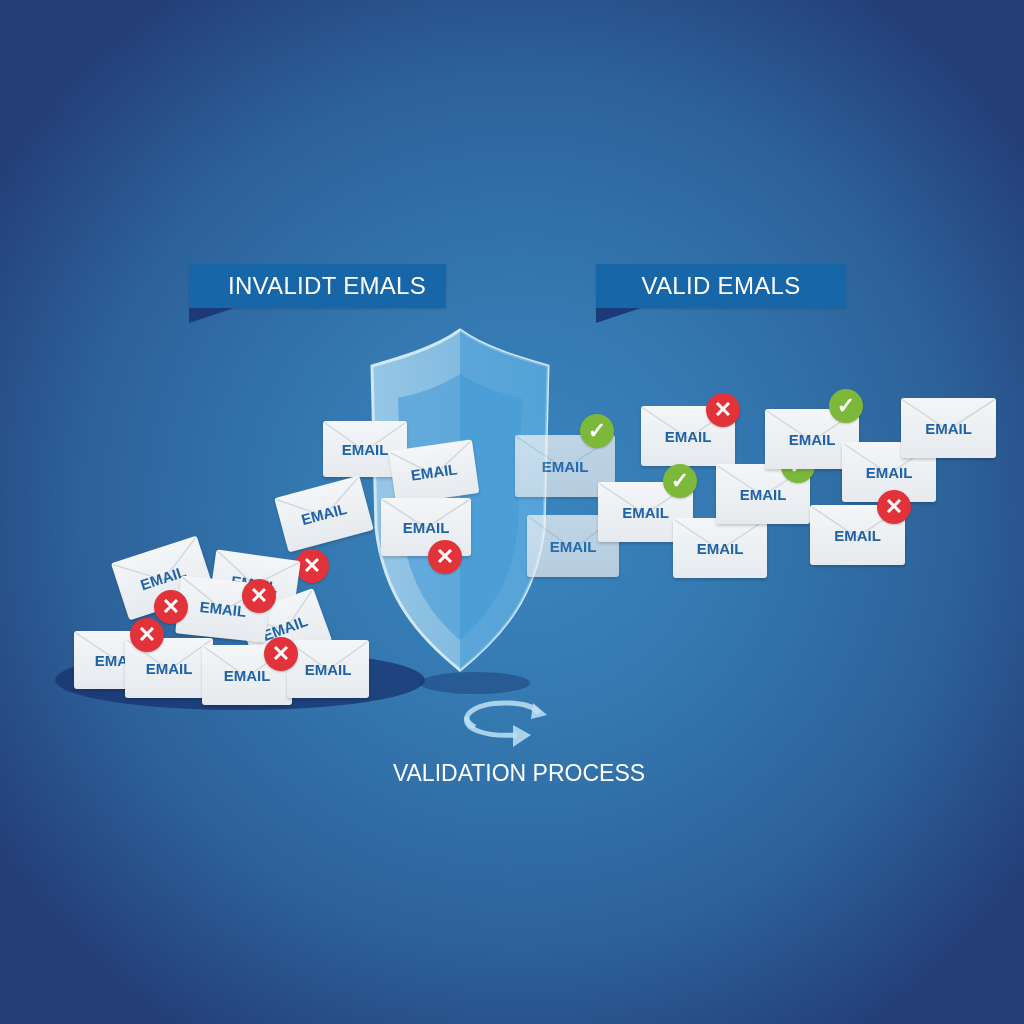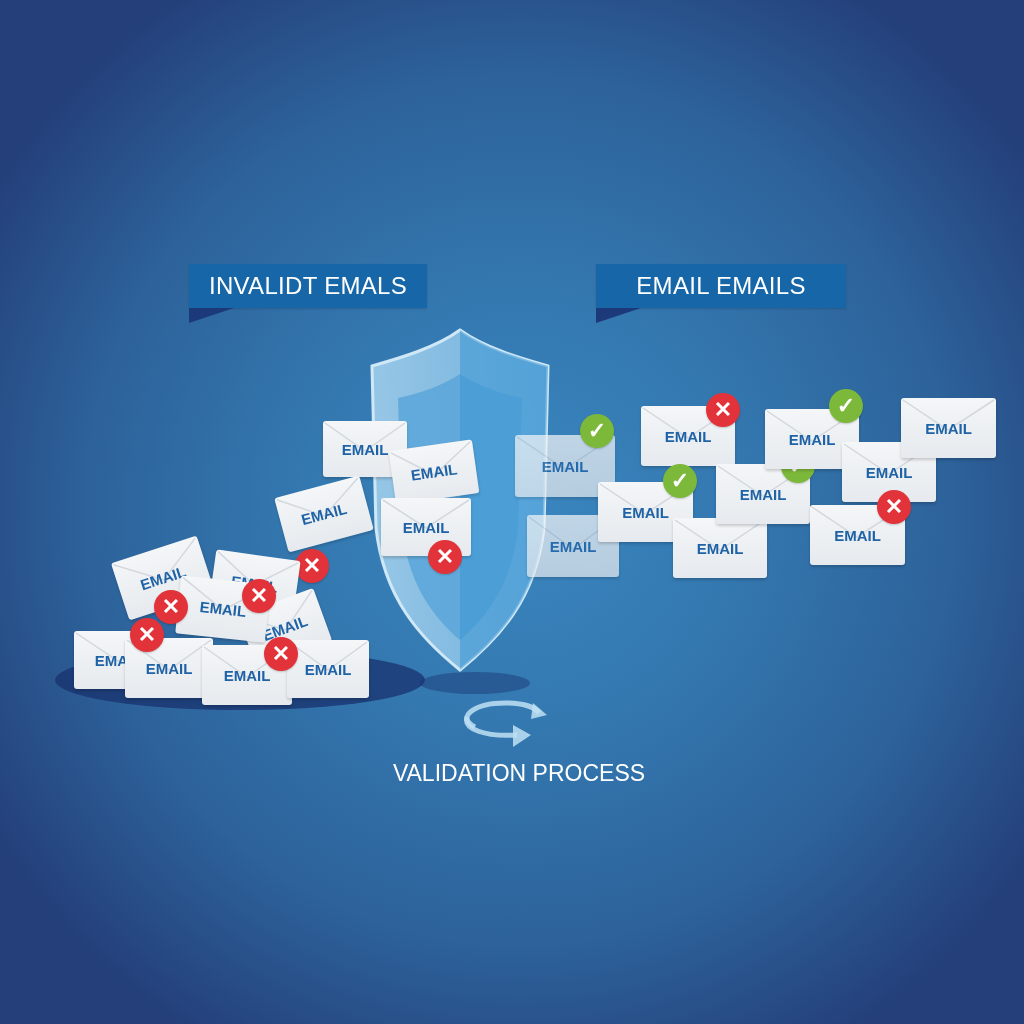--- a/index.html
+++ b/index.html
@@ -46,26 +46,26 @@
   .shield { position: absolute; left: 370px; top: 328px; width: 180px; height: 345px; }
   .caption {
     position: absolute; left: 384px; top: 760px; width: 270px; text-align: center;
     color: #fff; font-size: 23px;
   }
   .cycle { position: absolute; left: 455px; top: 695px; width: 95px; height: 60px; }
 </style>
 </head>
 <body>
 
-<div class="banner" style="left:189px; top:264px; width:238px;">
+<div class="banner" style="left:189px; top:264px; width:238px;padding-left:19px;">
   <span>INVALIDT EMALS</span>
   <span class="fold"></span>
 </div>
 <div class="banner" style="left:596px; top:264px; width:250px;">
-  <span>EMAIL EMAILS</span>
+  <span>VALID EMALS</span>
   <span class="fold"></span>
 </div>
 
 <div class="shadow-ellipse" style="left:55px; top:650px; width:370px; height:60px;"></div>
 <div class="shadow-ellipse" style="left:420px; top:672px; width:110px; height:22px; background:rgba(24,50,110,0.45);"></div>
 
 <svg class="shield" viewBox="0 0 180 345">
   <defs>
     <linearGradient id="sl" x1="0" x2="1">
       <stop offset="0" stop-color="#a8d4ef" stop-opacity="0.85"></stop>

